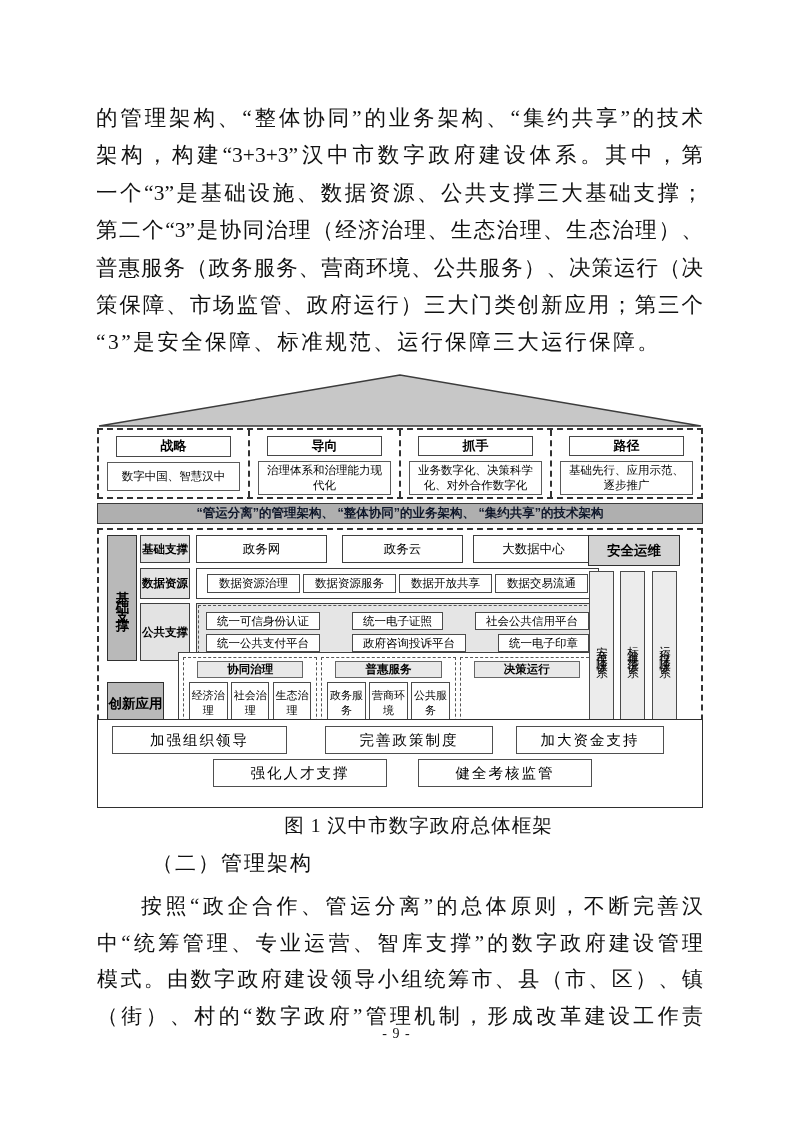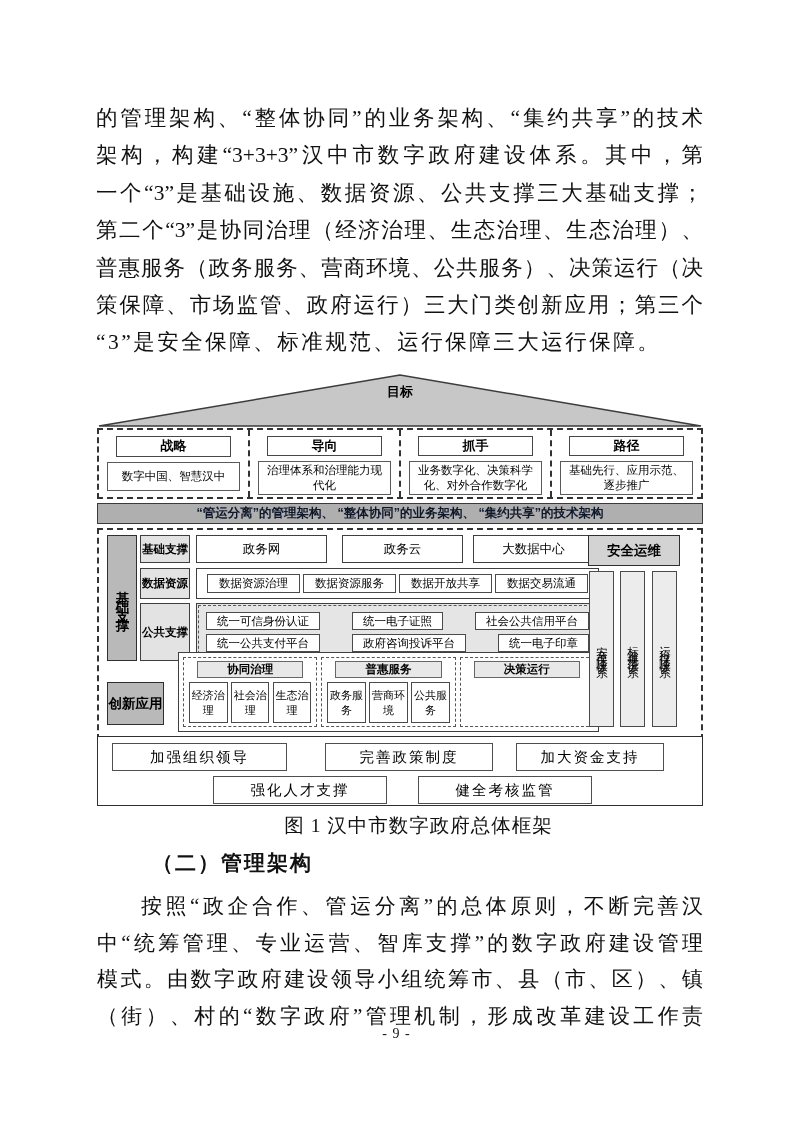--- a/index.html
+++ b/index.html
@@ -17,21 +17,21 @@
   
   .intro { position: absolute; left: 96px; top: 100px; width: 607px; }
   .tline {
     font-size: 21.5px; line-height: 37.4px;
     text-align: justify; text-align-last: justify;
     white-space: normal;
   }
   .tline.loose { text-align-last: left; letter-spacing: 2.5px; }
   .sect-heading {
     position: absolute; left: 152px; top: 849px;
-    font-size: 21px; font-weight: bold; letter-spacing: 2px;
+    font-size: 21px; font-weight: normal; letter-spacing: 2px;
   }
   .body2 { position: absolute; left: 97px; top: 888px; width: 606px; }
   .body2 .tline { font-size: 21px; line-height: 36.6px; }
   .body2 .indent { padding-left: 44px; }
   .caption {
     position: absolute; left: 0; top: 812px; width: 100%;
     text-align: center; font-size: 19.5px; letter-spacing: 1px; padding-left: 44px;
   }
   .pagenum {
     position: absolute; left: 0; top: 1026px; width: 100%;
@@ -153,21 +153,21 @@
   .sec-col {
     position: absolute; top: 41px; height: 156px; width: 25px;
     background: #ececec; border: 1.2px solid #4a4a4a;
     writing-mode: vertical-rl; text-orientation: upright;
     font-size: 11.5px; letter-spacing: 4px;
     display: flex; align-items: center; justify-content: center;
   }
   .sc1 { left: 490px; } .sc2 { left: 521px; } .sc3 { left: 553px; }
 
   .safeguards {
-    position: absolute; top: 363px; left: 0; width: 606px; height: 70px;
+    position: absolute; top: 346px; left: 0; width: 606px; height: 89px;
     border: 1.5px solid #2f2f2f; background: #fff;
   }
   .sgbox {
     position: absolute; height: 28px; background: #fff;
     border: 1.4px solid #4f4f4f; font-size: 14.5px; letter-spacing: 2px;
     display: flex; align-items: center; justify-content: center;
   }
   .sg-a { top: 6px; } .sg-b { top: 39px; }
 </style>
 </head>
@@ -184,21 +184,20 @@
     <div class="tline">策保障、市场监管、政府运行）三大门类创新应用；第三个</div>
     <div class="tline loose">“3”是安全保障、标准规范、运行保障三大运行保障。</div>
   </div>
 
   <div class="figure">
 
     <div class="roof">
       <svg width="606" height="55">
         <polygon points="303,2 2,53 604,53" fill="#c7c7c7" stroke="#3c3c3c" stroke-width="1.5"></polygon>
       </svg>
-      <div class="roof-title">目标</div>
     </div>
 
     <div class="pillars">
       <div class="pillar">
         <div class="pillar-header">战略</div>
         <div class="pillar-body">数字中国、智慧汉中</div>
       </div>
       <div class="pillar">
         <div class="pillar-header">导向</div>
         <div class="pillar-body">治理体系和治理能力现代化</div>

